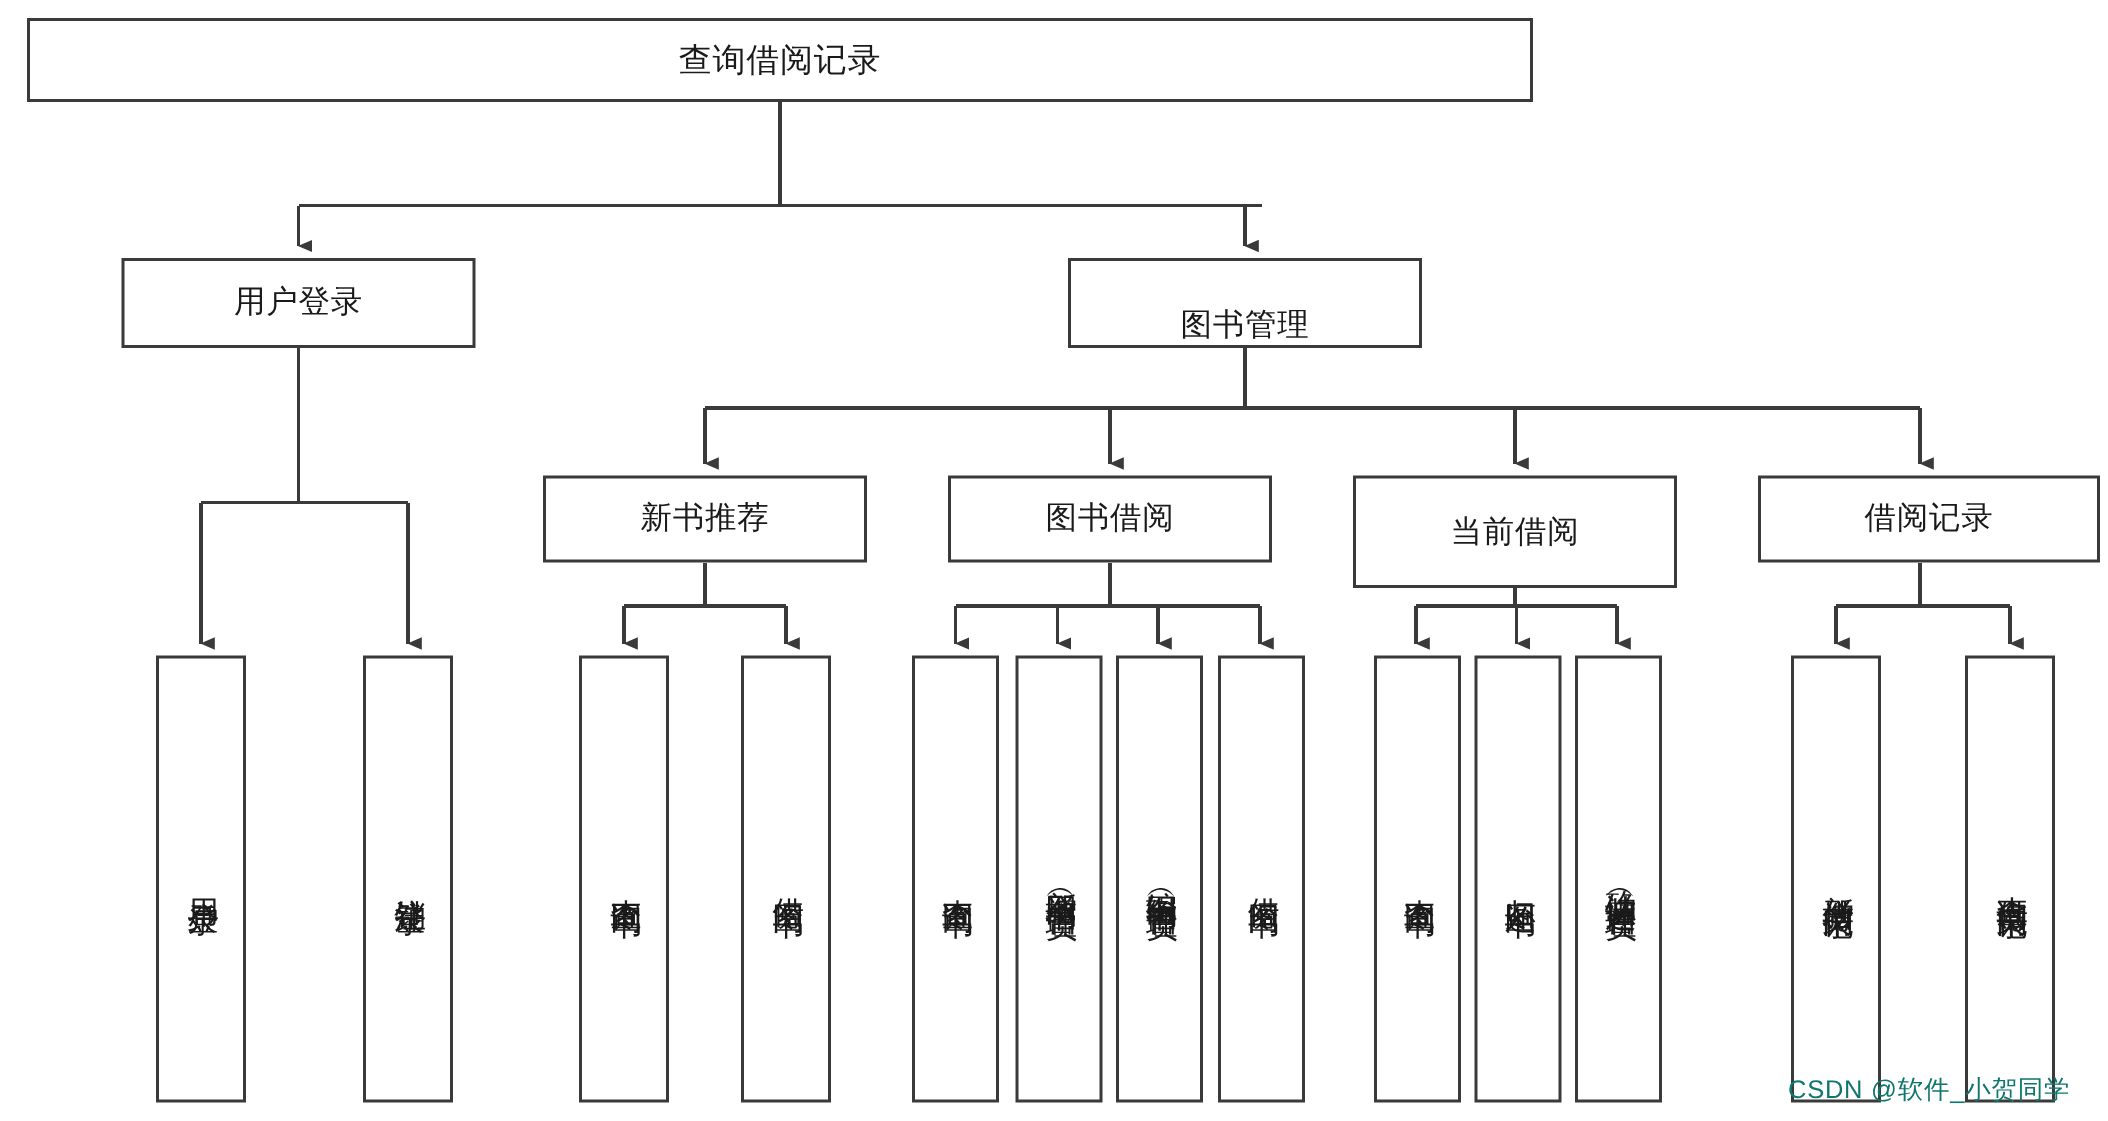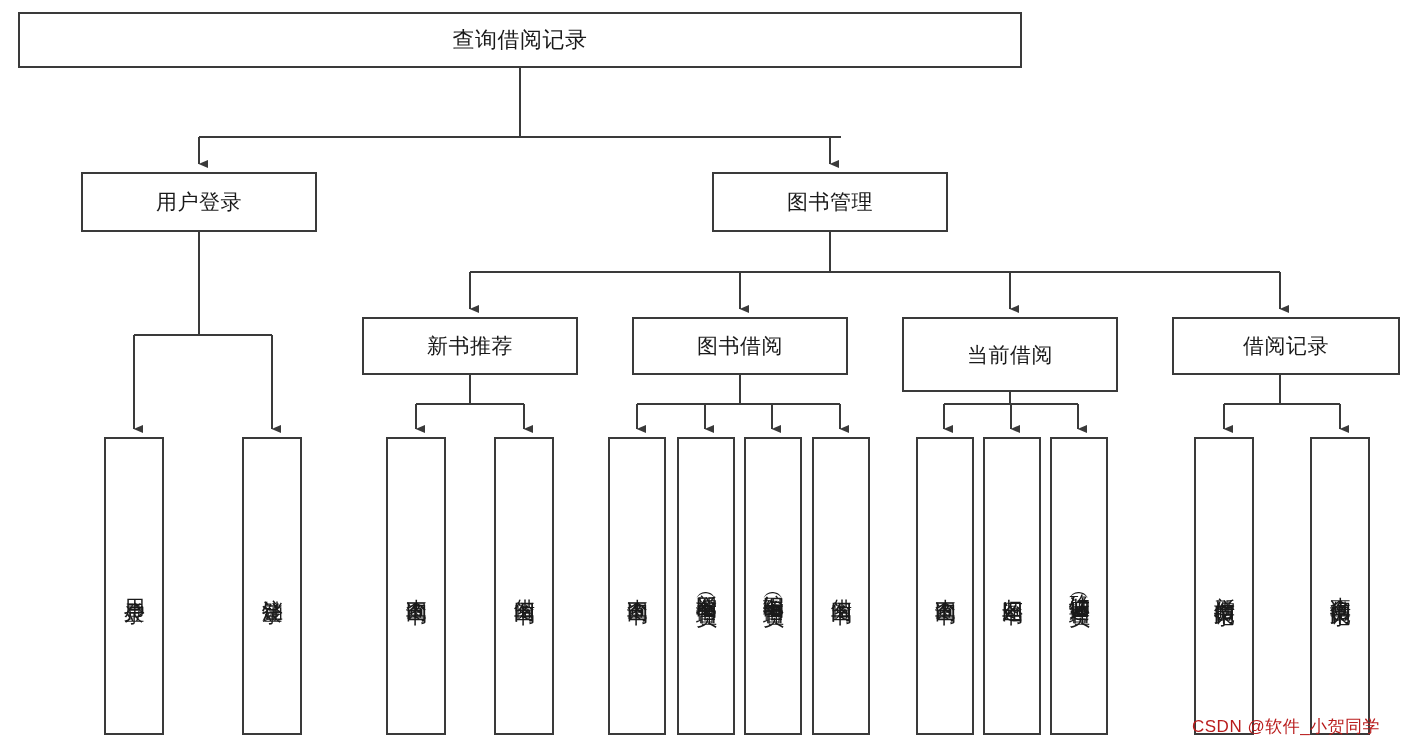--- a/index.html
+++ b/index.html
@@ -59,21 +59,21 @@
     writing-mode: vertical-rl;
     text-orientation: upright;
     font-size: 21px;
     line-height: 1.28;
     letter-spacing: 2px;
     max-height: 100%;
   }
   .watermark {
     position: absolute;
     font-size: 17px;
-    color: #b91c1c;
+    color: #0f766e;
     white-space: nowrap;
     letter-spacing: 0.5px;
     user-select: none;
   }
 </style>
 </head>
 <body>
 
 <div id="canvas">
 
@@ -129,21 +129,21 @@
   </svg>
 
   <div class="node horiz root" style="left:18px; top:12px; width:1004px; height:56px;">
     <span class="label">查询借阅记录</span>
   </div>
 
   <div class="node horiz" style="left:81px; top:172px; width:236px; height:60px;">
     <span class="label">用户登录</span>
   </div>
 
-  <div class="node horiz" style="left:712px; top:172px; width:236px; height:60px;">
+  <div class="node horiz" style="left:712px; top:172px; width:236px; height:60px;align-items:flex-end;">
     <span class="label">图书管理</span>
   </div>
 
   <div class="node horiz" style="left:362px; top:317px; width:216px; height:58px;">
     <span class="label">新书推荐</span>
   </div>
 
   <div class="node horiz" style="left:632px; top:317px; width:216px; height:58px;">
     <span class="label">图书借阅</span>
   </div>

